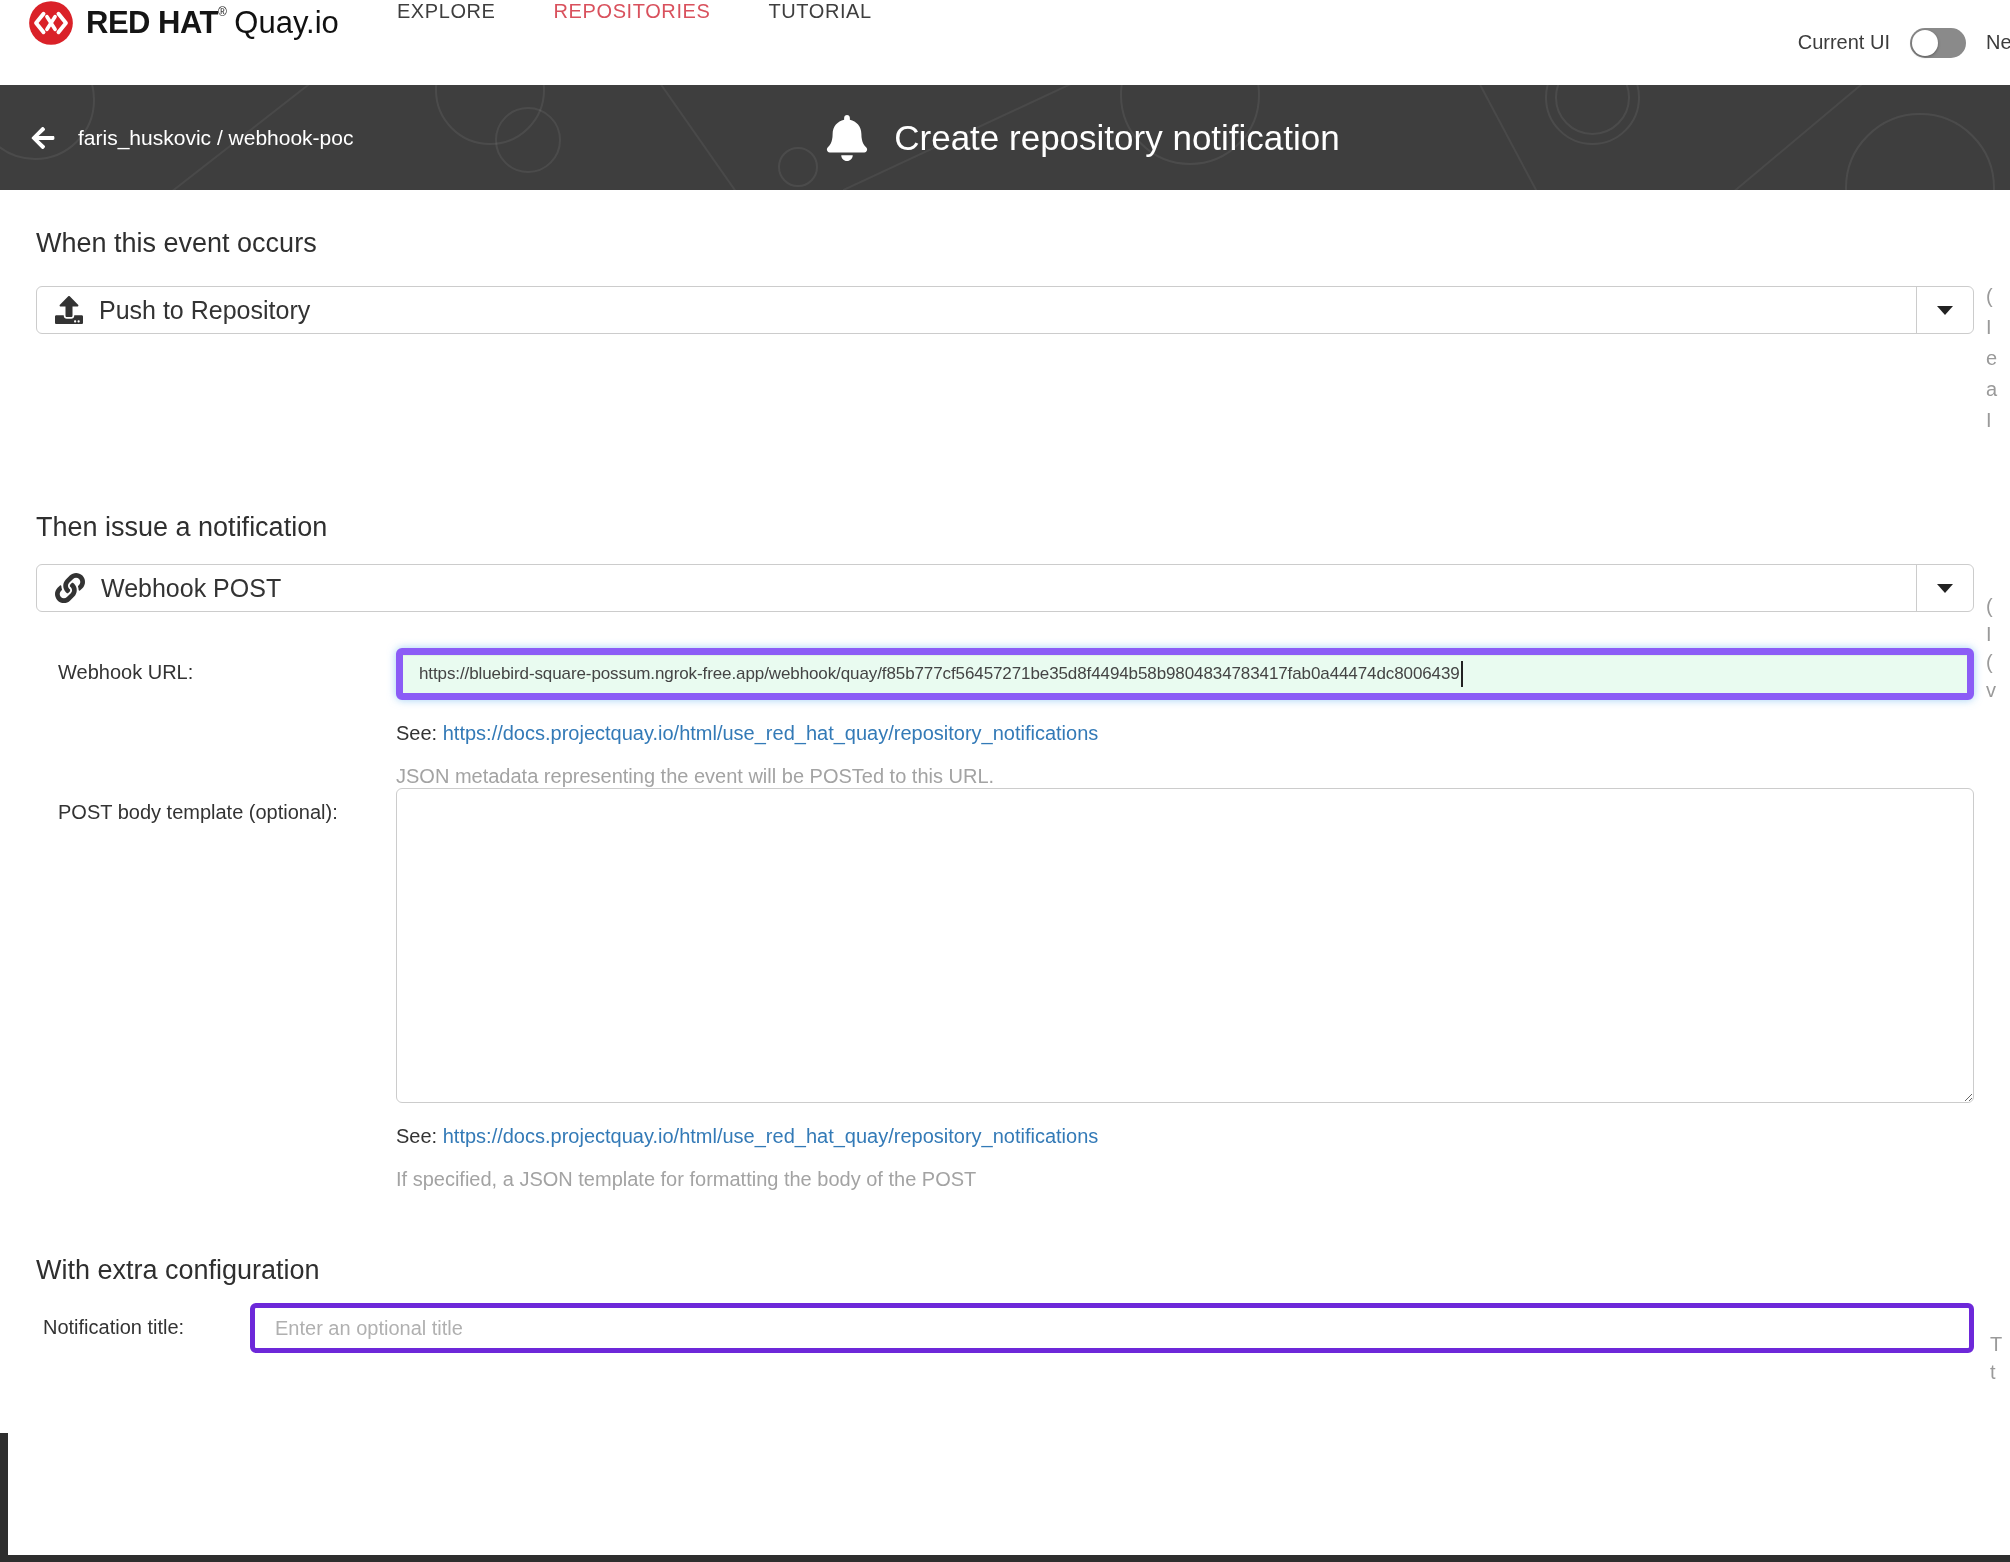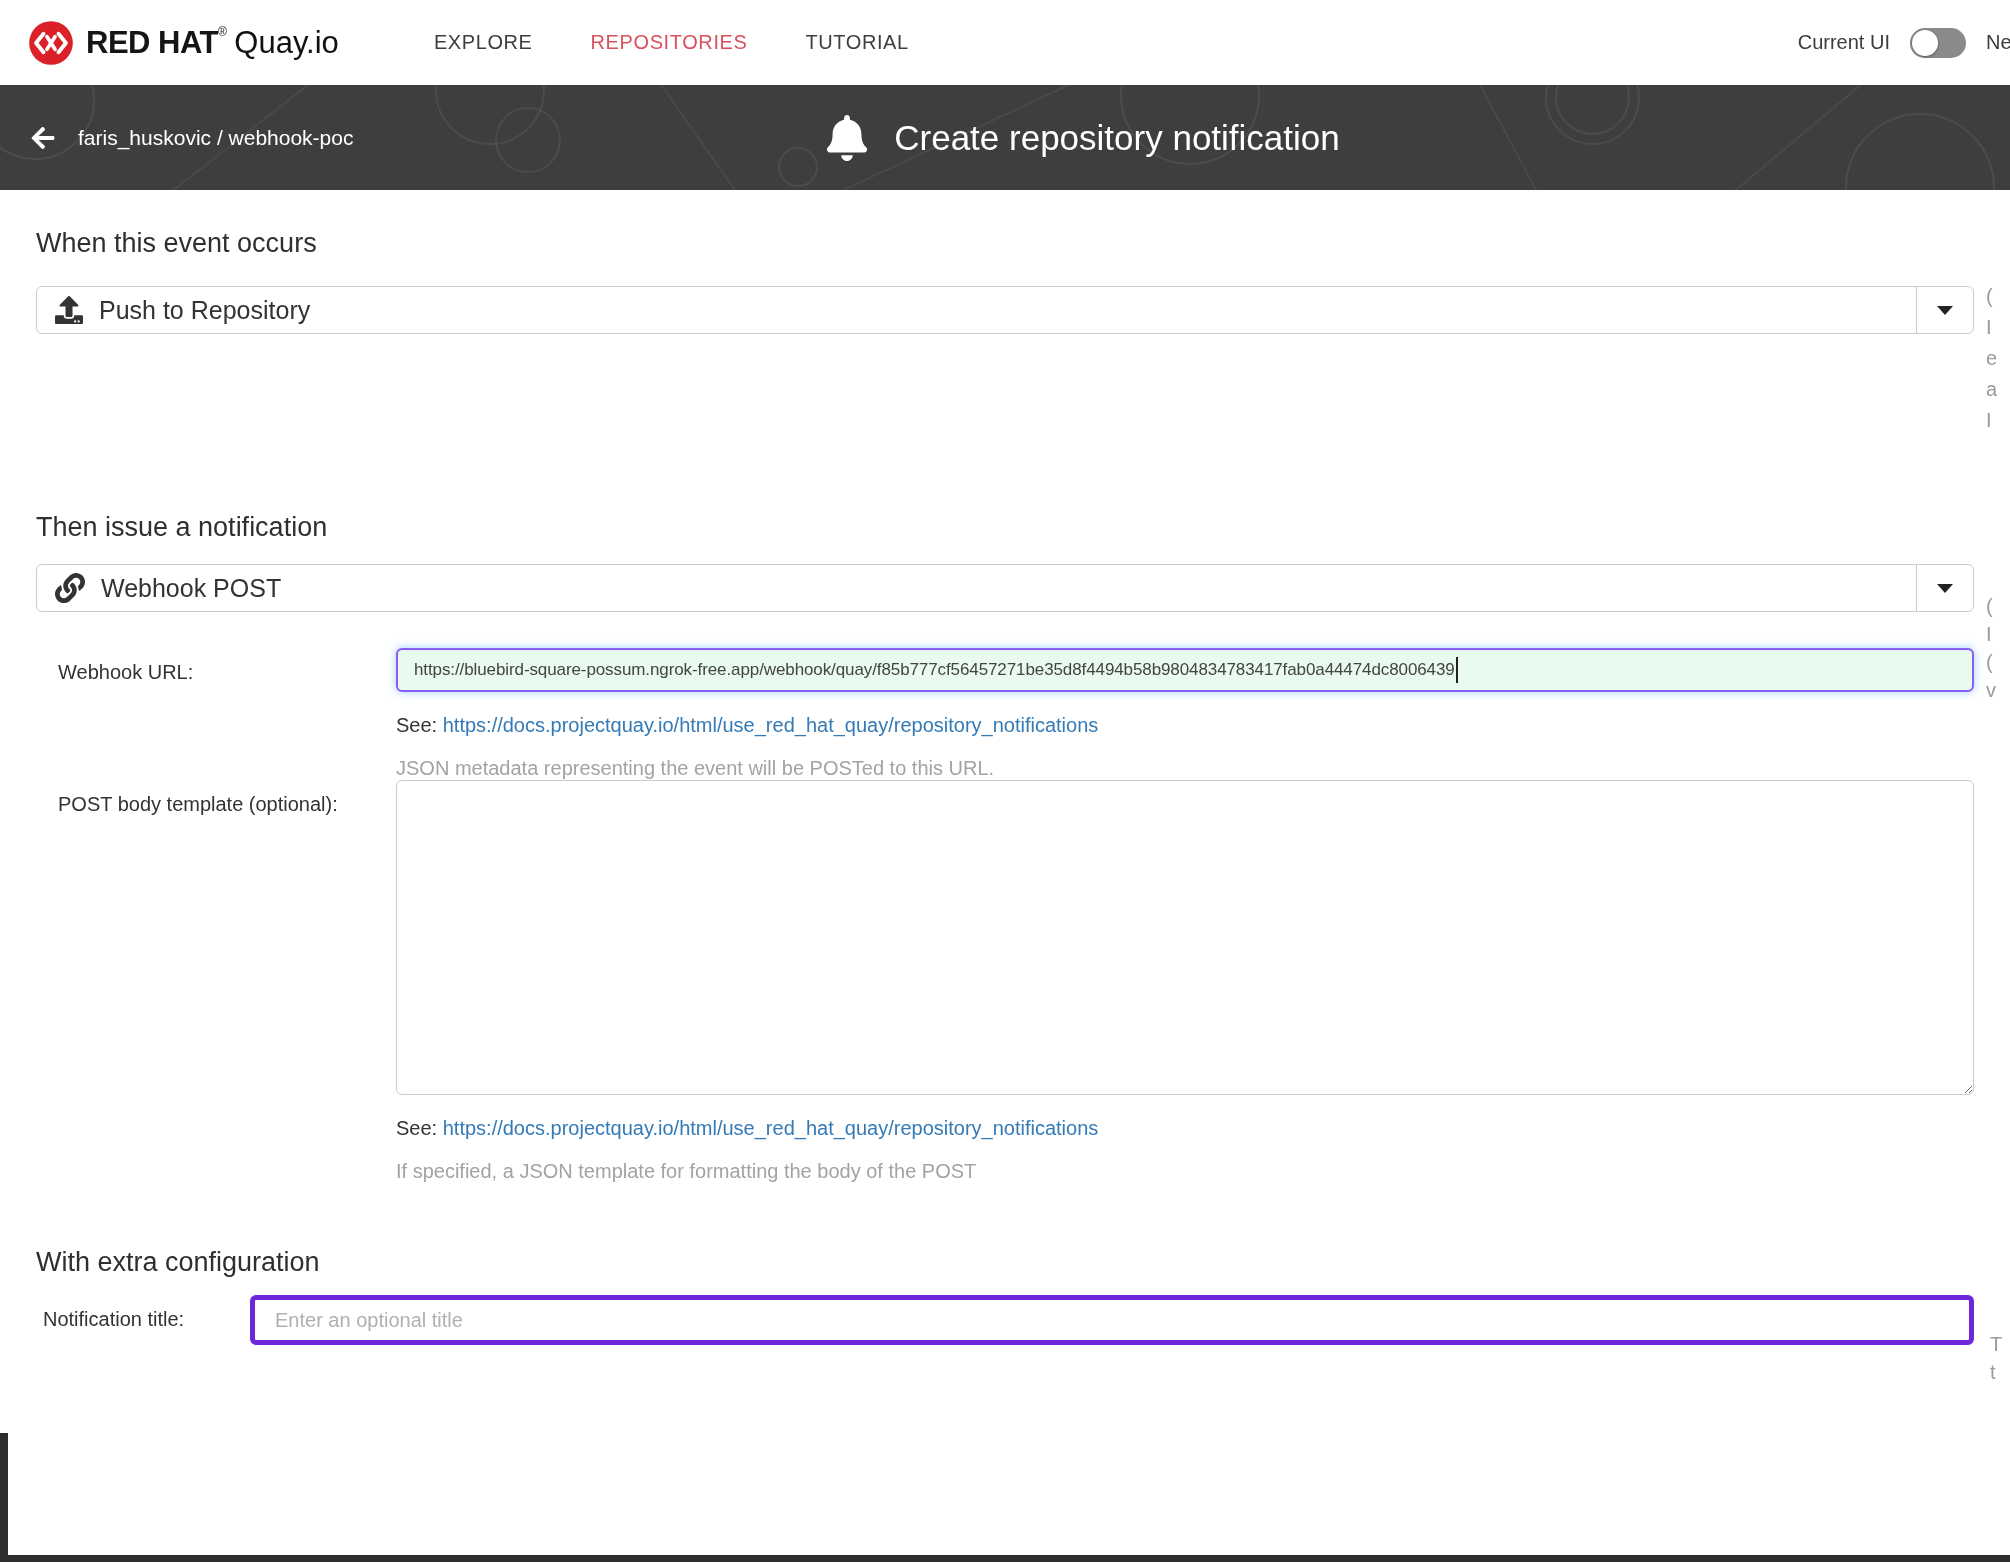--- a/index.html
+++ b/index.html
@@ -1,21 +1,21 @@
 <!DOCTYPE html>
 <html><head>
 <meta charset="utf-8">
 <style>
   * { margin:0; padding:0; box-sizing:border-box; }
   html,body { background:#fff; }
   body { font-family:"Liberation Sans", sans-serif; color:#333; }
   .page { position:relative; width:2010px; height:1562px; overflow:hidden; background:#fff; }
 
   
-  .topnav { position:relative; height:85px; display:flex; align-items:center; padding:0 28px; background:#fff;gap:37px; }
+  .topnav { position:relative; height:85px; display:flex; align-items:flex-start; padding:0 28px; background:#fff; }
   .brand { display:flex; align-items:center; cursor:pointer; }
   .brand svg { display:block; }
   .brand-text { margin-left:12px; font-size:31px; font-weight:800; color:#151515; letter-spacing:-0.5px; }
   .brand-reg { font-size:12px; vertical-align:top; color:#151515; font-weight:400; }
   .brand-product { margin-left:8px; font-size:31px; font-weight:400; color:#111; }
   .navlinks { display:flex; margin-left:58px; gap:58px; }
   .navlink { font-size:20px; letter-spacing:0.6px; color:#3e3e3e; text-decoration:none; cursor:pointer; }
   .navlink.active { color:#d9515d; }
   .ui-switch { position:absolute; right:-16px; top:0; height:85px; display:flex; align-items:center; gap:20px; font-size:20px; color:#3c3c3c; }
   .toggle { position:relative; width:56px; height:30px; border-radius:15px; background:#8a8a8a; cursor:pointer; flex:0 0 auto; }
@@ -49,21 +49,21 @@
   .caret { width:0; height:0; border-left:8px solid transparent; border-right:8px solid transparent; border-top:9px solid #222; }
 
   .form-row { display:flex; }
   .row-url { margin-top:36px; }
   .row-template { }
   .row-title { margin-top:17px; }
   .form-label { width:360px; flex:0 0 auto; padding-left:22px; padding-top:13px; font-size:20px; color:#333; }
   .row-title .form-label { width:214px; padding-left:7px; }
   .field-col { flex:1; min-width:0; }
 
-  .url-input { height:44px; border:2px solid #8b5cf6; border-radius:6px; background:#e9fbf0;
+  .url-input { height:52px; border:7px solid #8b5cf6; border-radius:6px; background:#e9fbf0;
                box-shadow:0 0 9px rgba(82,168,236,.55), inset 0 1px 1px rgba(0,0,0,.05);
                display:flex; align-items:center; padding:0 16px; cursor:text; }
   .url-text { font-size:17px; color:#444; white-space:nowrap; letter-spacing:-0.1px; }
   .caret-line { display:inline-block; width:2px; height:26px; background:#222; margin-left:1px; }
 
   .see-line { margin-top:22px; font-size:20px; color:#333; }
   .see-line a { color:#337ab7; text-decoration:none; cursor:pointer; }
   .help-line { margin-top:20px; font-size:20px; color:#a3a3a3; }
 
   textarea.post-body { width:100%; height:315px; border:1px solid #ccc; border-radius:6px; resize:both;

